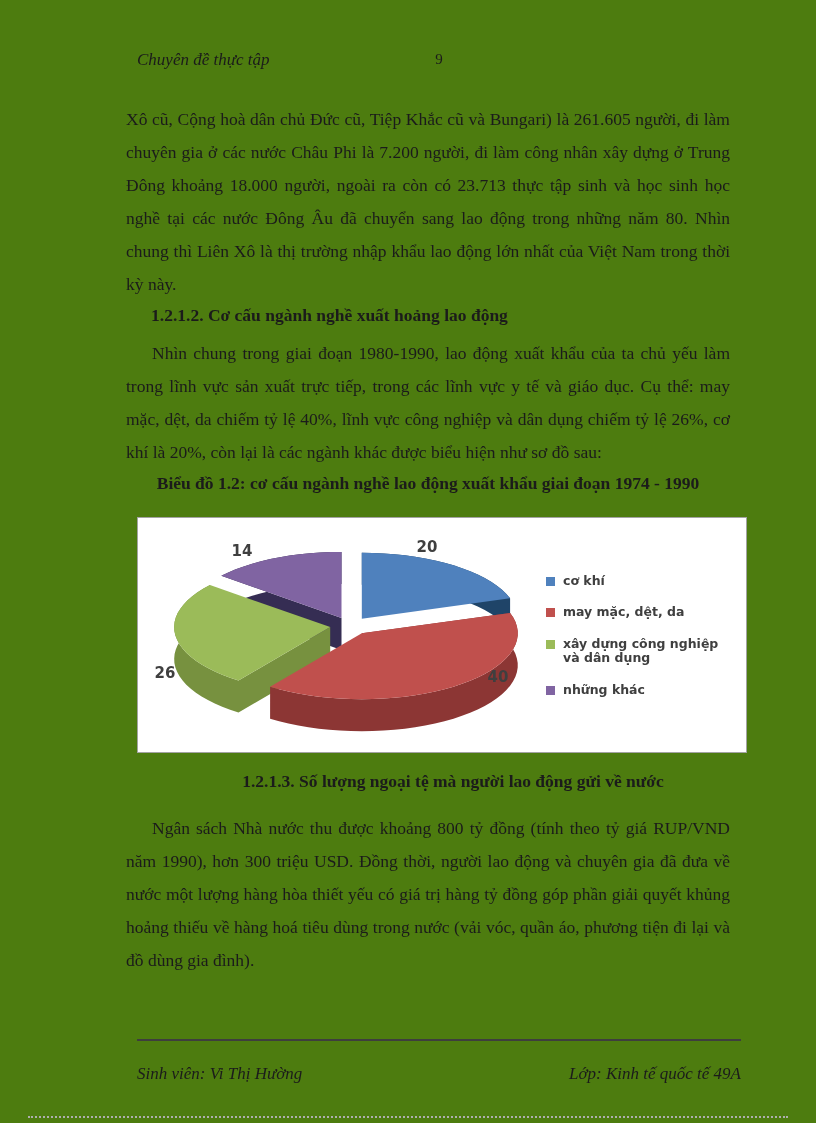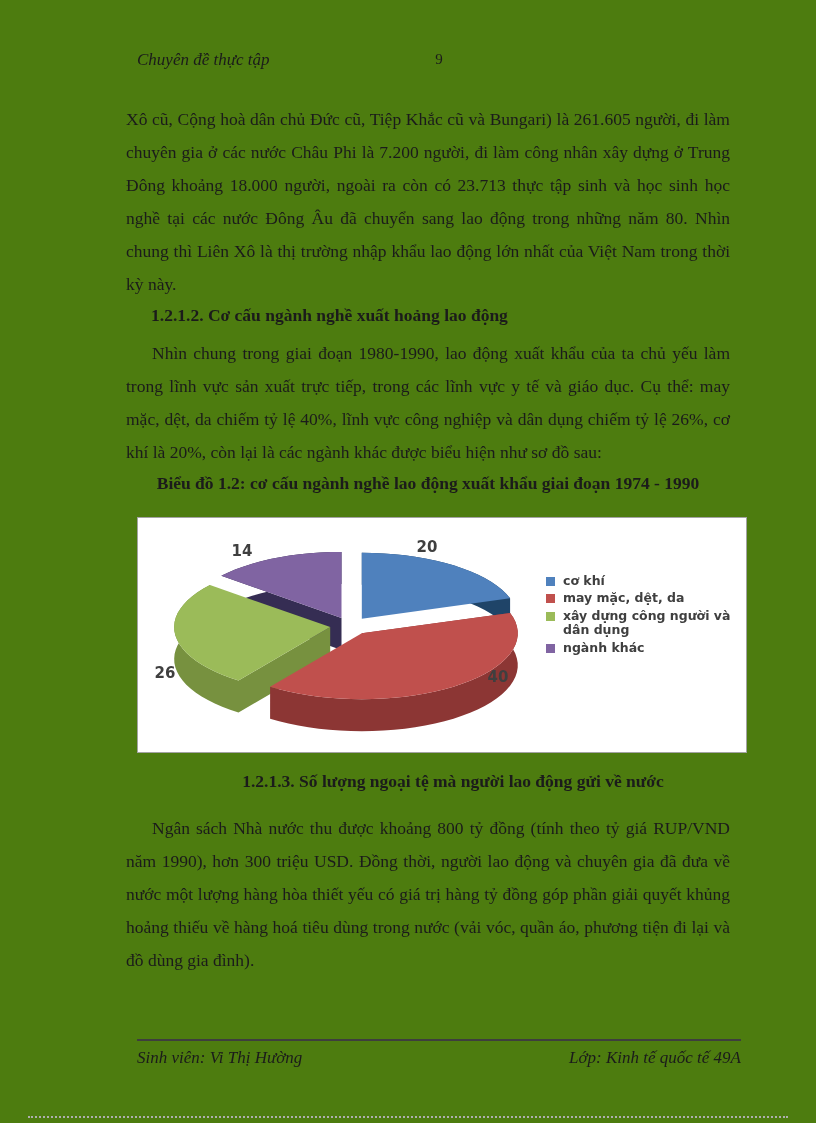--- a/index.html
+++ b/index.html
@@ -36,33 +36,33 @@
     box-sizing:border-box;
   }
   .chart-box svg{position:absolute;left:0;top:0;}
   .pie-label{
     font-family:"DejaVu Sans", sans-serif;
     font-size:15px;font-weight:600;fill:#3f3f3f;
     text-anchor:middle;
   }
   .legend{
     position:absolute;left:408px;top:56px;width:190px;
-    display:flex;flex-direction:column;gap:3px;
+    display:flex;flex-direction:column;gap:17px;
     font-family:"DejaVu Sans", sans-serif;
     font-size:12.5px;font-weight:bold;color:#3f3f3f;
     line-height:1.15;
   }
   .legend-item{display:flex;align-items:flex-start;gap:8px;}
   .legend-swatch{flex:0 0 auto;width:9px;height:9px;margin-top:3px;}
   .legend-label{width:168px;}
   
   .footer{
     top:1039px;left:137px;width:604px;
     border-top:2px solid #3e3e3e;
-    padding-top:7px;
+    padding-top:23px;
     display:flex;justify-content:space-between;
     font-style:italic;font-size:17px;
   }
   .bottom-dots{
     top:1116px;left:28px;width:760px;height:0;
     border-top:2px dotted #aeaeae;
   }
 </style>
 </head>
 <body>
@@ -101,25 +101,25 @@
         <div class="legend-item">
           <span class="legend-swatch" style="background: rgb(79, 129, 189);"></span>
           <span class="legend-label">cơ khí</span>
         </div>
         <div class="legend-item">
           <span class="legend-swatch" style="background: rgb(192, 80, 77);"></span>
           <span class="legend-label">may mặc, dệt, da</span>
         </div>
         <div class="legend-item">
           <span class="legend-swatch" style="background: rgb(155, 187, 89);"></span>
-          <span class="legend-label">xây dựng công người và dân dụng</span>
+          <span class="legend-label">xây dựng công nghiệp và dân dụng</span>
         </div>
         <div class="legend-item">
           <span class="legend-swatch" style="background: rgb(128, 100, 162);"></span>
-          <span class="legend-label">ngành khác</span>
+          <span class="legend-label">những khác</span>
         </div>
       </div>
   </div>
 
   <div class="abs tblock h2">1.2.1.3. Số lượng ngoại tệ mà người lao động gửi về nước</div>
 
   <div class="abs tblock p3">Ngân sách Nhà nước thu được khoảng 800 tỷ đồng (tính theo tỷ giá RUP/VND năm 1990), hơn 300 triệu USD. Đồng thời, người lao động và chuyên gia đã đưa về nước một lượng hàng hòa thiết yếu có giá trị hàng tỷ đồng góp phần giải quyết khủng hoảng thiếu về hàng hoá tiêu dùng trong nước (vải vóc, quần áo, phương tiện đi lại và đồ dùng gia đình).</div>
 
   <div class="abs footer">
     <span>Sinh viên: Vi Thị Hường</span>

